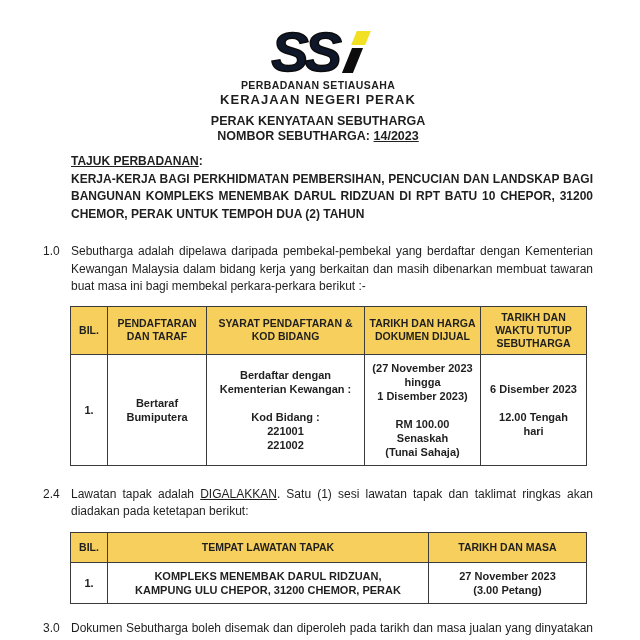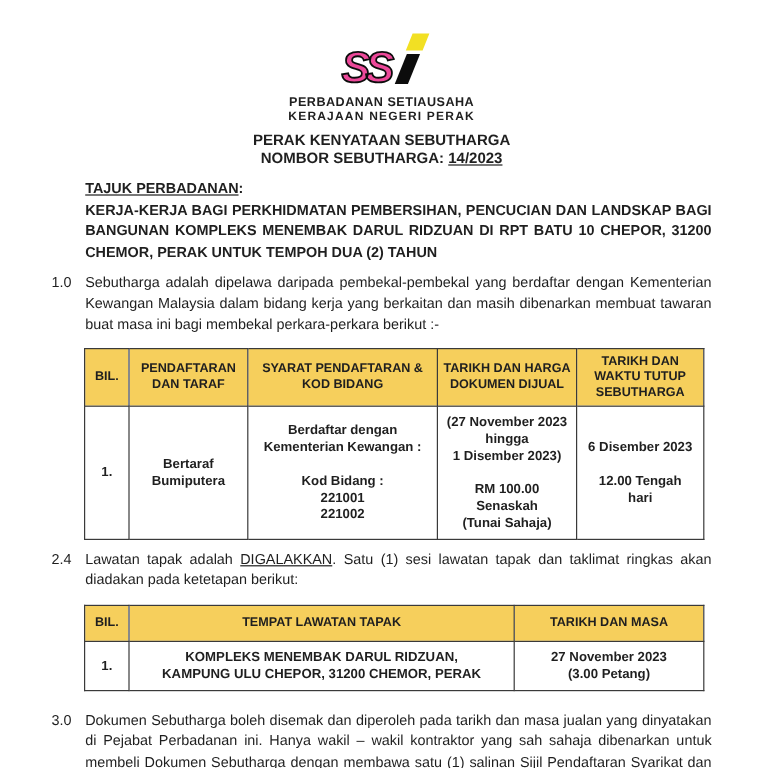--- a/index.html
+++ b/index.html
@@ -10,40 +10,40 @@
   .page { width:640px; height:640px; padding:28px 47px 0 43px; }
   p { margin:0; }
   .bold { font-weight:normal; }
   .u { text-decoration:underline;text-align:center; }
   .just { text-align:justify; }
 
   
   .letterhead { text-align:center; }
   .logo-mark { display:inline-block; height:50px; line-height:48px;
                font-style:italic; font-weight:bold; white-space:nowrap; }
-  .logo-ss { font-size:36px; letter-spacing:-4px; color:#ec4899;
+  .logo-ss { font-size:56px; letter-spacing:-4px; color:#0f172a;
              -webkit-text-stroke:1.5px #0c0c0c; }
   .logo-i { display:inline-block; position:relative; width:20px; height:46px;
             vertical-align:-6px; margin-left:7px; }
   .i-stem { position:absolute; left:2px; bottom:4px; width:11px; height:25px;
             background:#0c0c0c; transform:skewX(-22deg); }
   .i-dot  { position:absolute; left:9px; top:0; width:14px; height:14px;
             background:var(--accent); transform:skewX(-22deg); }
   .org1 { font-size:10.5px; font-weight:bold; letter-spacing:.4px; margin-top:1px; }
-  .org2 { font-size:10px;  font-weight:bold; letter-spacing:1px; margin-top:1px; }
+  .org2 { font-size:13px;  font-weight:bold; letter-spacing:1px; margin-top:1px; }
   .notice-title  { font-size:12.5px; font-weight:bold; margin-top:7px; line-height:15px; }
   .notice-number { font-size:12.5px; font-weight:bold; line-height:15px; }
 
   
   .subject { margin:9px 0 0 28px; font-size:12px; line-height:17.5px; }
   .subject-label { font-weight:bold; }
   .subject-title { font-weight:bold; }
 
   
-  .clause { display:flex; margin-top:8px; font-size:12px; line-height:17.5px; }
+  .clause { display:flex; margin-top:20px; font-size:12px; line-height:17.5px; }
   .clause.mt-lg { margin-top:16px; }
   .clause-num { flex:none; width:28px; }
   .clause-text { flex:1; text-align:justify; }
 
   
   table { border-collapse:collapse; table-layout:fixed; width:516px;
           margin:10px 0 0 27px; }
   th, td { border:1px solid var(--bd); text-align:center; vertical-align:middle;
            font-weight:bold; overflow:hidden; }
   th { background:var(--th-bg); font-size:10.5px; line-height:13px; padding:4px 2px; }

